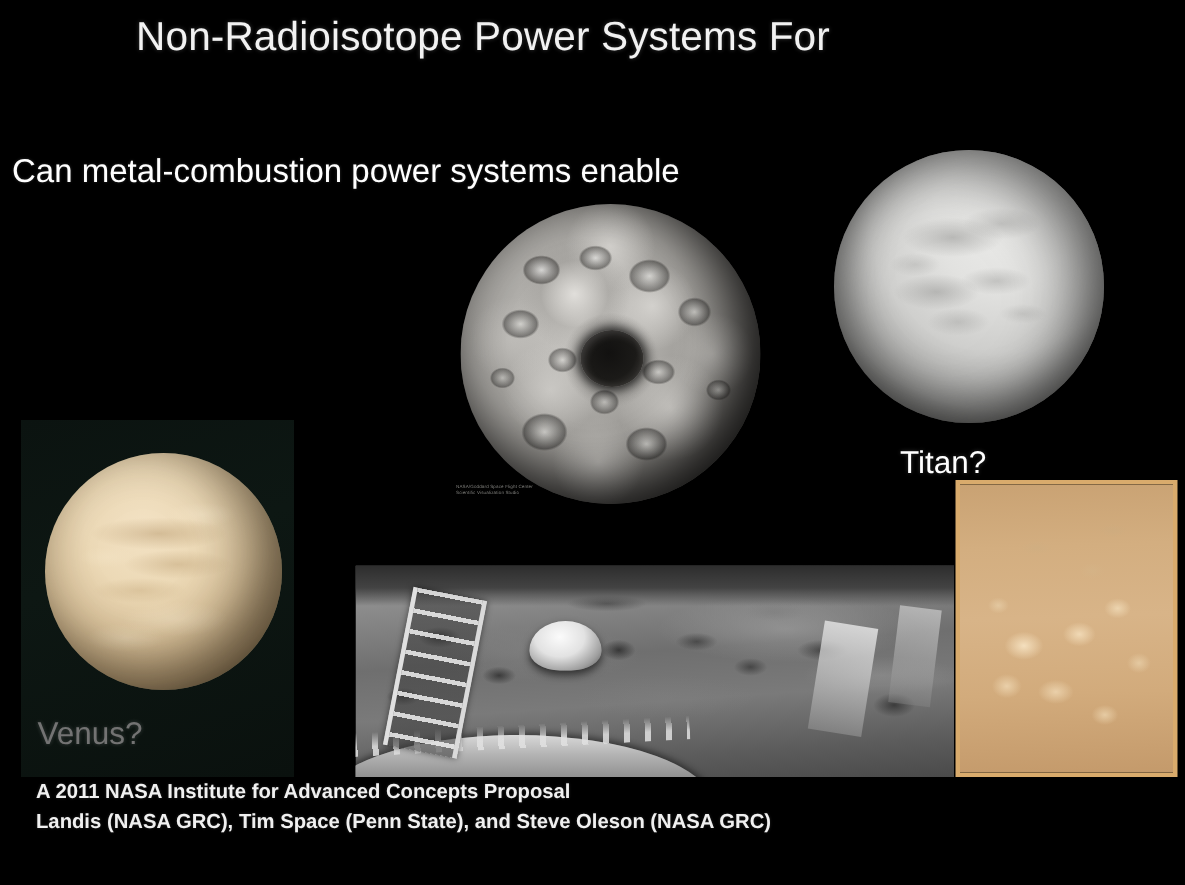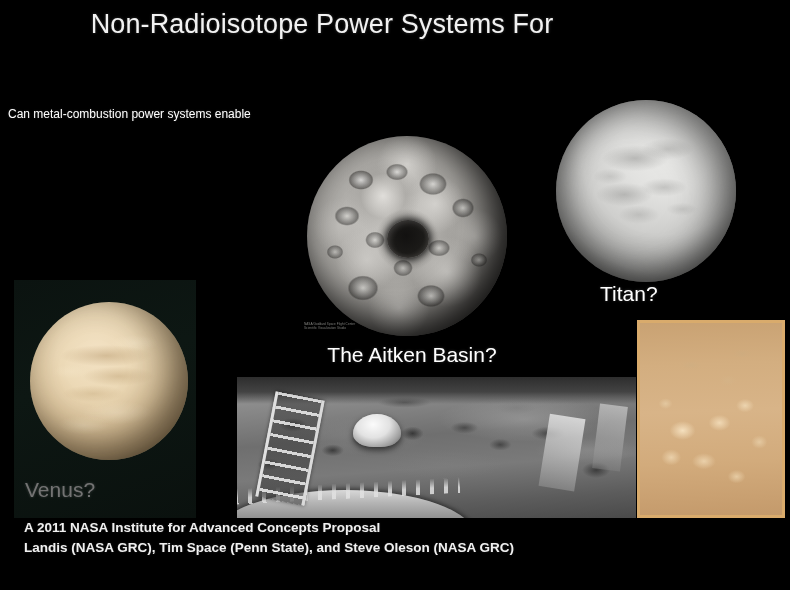--- a/index.html
+++ b/index.html
@@ -33,21 +33,21 @@
     text-shadow: 0 0 3px rgba(255,255,255,0.22);
   }
   .title-line { display: block; white-space: nowrap; }
 
   
   .lead-block {
     position: absolute;
     top: 101px;
     left: 8px;
     color: #ffffff;
-    font-size: 12px;
+    font-size: 22px;
     line-height: 26px;
     font-weight: 400;
     text-shadow: 0 0 2px rgba(255,255,255,0.18);
   }
   .lead-line { display: block; white-space: nowrap; }
 
   
   .panel { position: absolute; overflow: hidden; }
 
   
@@ -128,21 +128,21 @@
       radial-gradient(ellipse 22% 9% at 38% 52%, rgba(146,146,144,0.5), rgba(0,0,0,0) 72%),
       radial-gradient(ellipse 18% 7% at 60% 48%, rgba(150,150,148,0.42), rgba(0,0,0,0) 72%),
       radial-gradient(ellipse 16% 7% at 46% 63%, rgba(152,152,150,0.38), rgba(0,0,0,0) 72%),
       radial-gradient(ellipse 13% 6% at 30% 42%, rgba(158,158,156,0.35), rgba(0,0,0,0) 72%),
       radial-gradient(ellipse 12% 5% at 70% 60%, rgba(156,156,154,0.32), rgba(0,0,0,0) 72%),
       radial-gradient(circle at 62% 26%, #ececea 0%, #e2e2e0 26%, #cfcfcd 50%, #a9a9a7 72%, #6b6b69 89%, #262625 100%);
     box-shadow: inset -16px 8px 42px rgba(0,0,0,0.55), inset 6px -14px 30px rgba(0,0,0,0.4);
   }
   .titan-label {
     position: absolute;
-    left: 600px; top: 282px;
+    left: 600px; top: 297px;
     color: #ffffff;
     font-size: 21px;
     text-shadow: 0 0 3px rgba(255,255,255,0.2);
   }
 
   
   #titan-surface-panel {
     left: 637px; top: 320px; width: 148px; height: 198px;
     border: 3px solid #d9ab6c;
     box-sizing: border-box;
@@ -307,21 +307,20 @@
     <span class="lead-line">Can metal-combustion power systems enable</span>
   </div>
 
   <div class="panel" id="aitken-panel">
     <div class="moon-globe">
       <div class="moon-craters"></div>
       <div class="moon-shackleton"></div>
     </div>
     <div class="moon-credit">NASA/Goddard Space Flight Center Scientific Visualization Studio</div>
   </div>
-  <div class="aitken-label">The Aitken Basin?</div>
 
   <div class="panel" id="titan-panel">
     <div class="titan-globe"></div>
   </div>
   <div class="titan-label">Titan?</div>
 
   <div class="panel" id="titan-surface-panel">
     <div class="titan-surface"></div>
   </div>
 

